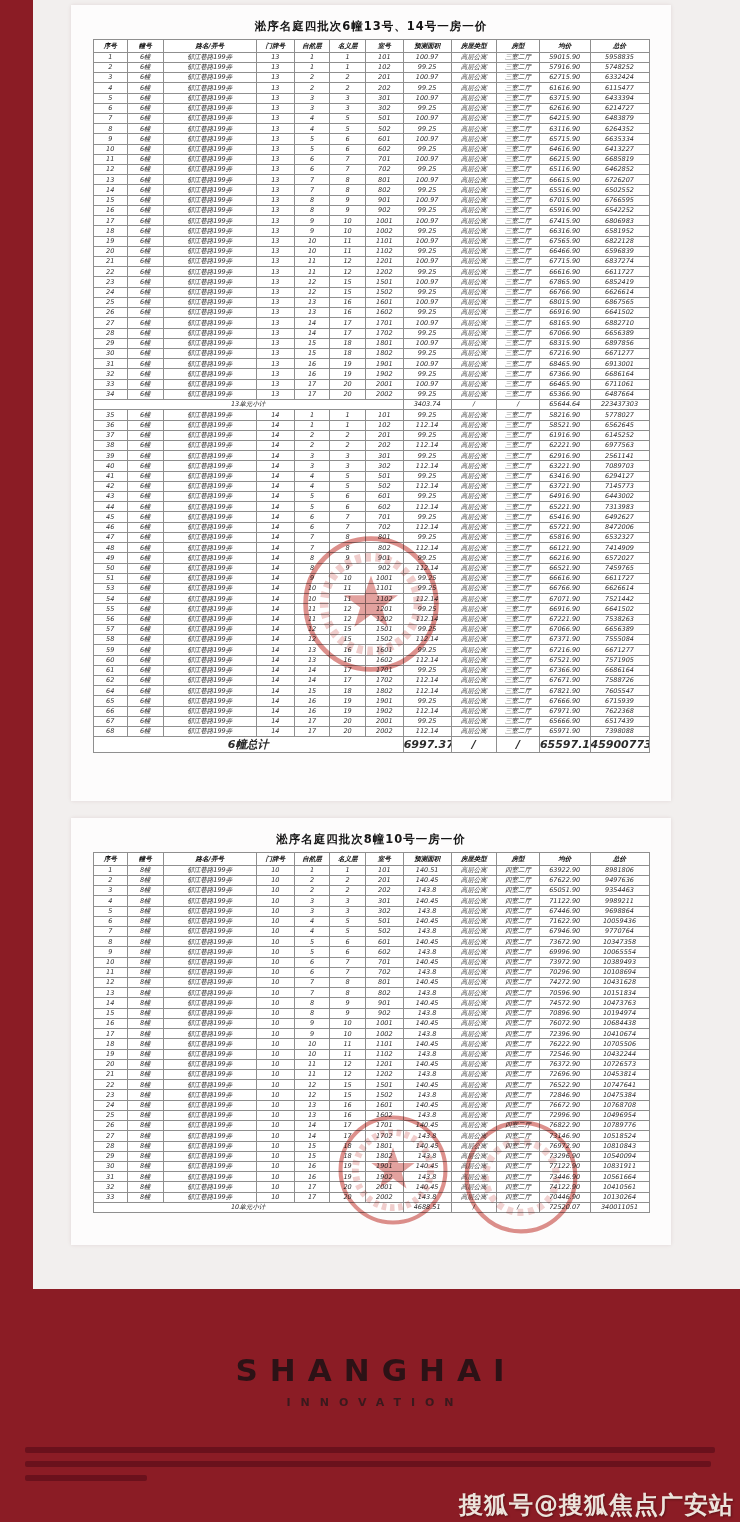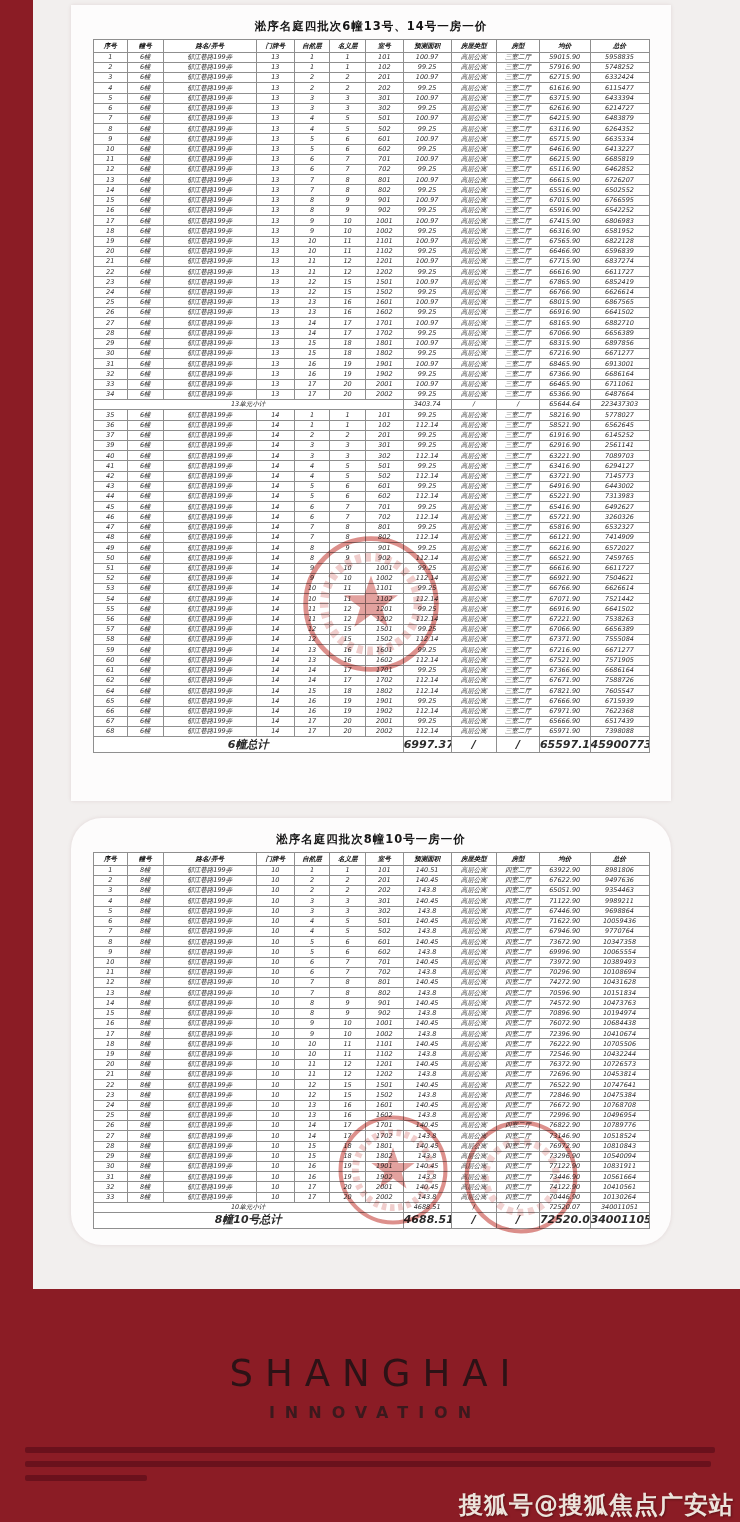--- a/index.html
+++ b/index.html
@@ -1,31 +1,31 @@
 <!DOCTYPE html>
 <html><head>
 <meta charset="utf-8">
 <style>
   html,body{margin:0;padding:0;background:#5c0f17;}
   .canvas{position:relative;width:740px;height:1522px;margin:0 auto;overflow:hidden;
           background:#8b1c25;font-family:"DejaVu Sans","Liberation Sans",sans-serif;}
   .page{position:absolute;left:33px;top:0;width:675px;height:1289px;background:#f2efee;padding-left:48px;}
   .card{position:absolute;background:#fdfcfc;box-shadow:0 0 4px rgba(90,20,25,0.10);}
   .card1{left:38px;top:5px;width:600px;height:796px;}
-  .card2{left:38px;top:818px;width:600px;height:427px;border-radius:31px;}
+  .card2{left:38px;top:818px;width:600px;height:427px;}
   .tbl-title{font-size:11.5px;font-weight:bold;color:#151515;text-align:center;margin:14px 0 5px 0;letter-spacing:1px;}
   table.price{border-collapse:collapse;table-layout:fixed;width:557px;margin:0 auto;background:#fff;font-style:italic;}
   table.price th,table.price td{border:0.8px solid #8f8f8f;font-size:6.5px;line-height:1.3;
       padding:0.4px 0;text-align:center;color:#2b2b2b;white-space:nowrap;overflow:hidden;}
   table.price th{font-weight:bold;color:#111;padding:1.6px 0;}
   table.price tr.grand td{font-weight:bold;font-size:11px;}
   .stamp{position:absolute;mix-blend-mode:multiply;opacity:0.62;pointer-events:none;}
   .logo{position:absolute;left:0;width:740px;top:1352px;text-align:center;}
-  .logo-main{font-size:37px;font-weight:normal;letter-spacing:12px;text-indent:12px;color:#2c1216;}
-  .logo-sub{margin-top:8px;font-size:16px;font-weight:bold;letter-spacing:10px;text-indent:10px;color:#3a191d;}
+  .logo-main{font-size:31px;font-weight:bold;letter-spacing:12px;text-indent:12px;color:#2c1216;}
+  .logo-sub{margin-top:8px;font-size:11px;font-weight:bold;letter-spacing:10px;text-indent:10px;color:#3a191d;}
   .fine-line{position:absolute;height:6px;background:#65101b;opacity:0.85;border-radius:2px;filter:blur(0.7px);}
   .fl1{left:25px;top:1447px;width:690px;}
   .fl2{left:25px;top:1461px;width:686px;}
   .fl3{left:25px;top:1475px;width:122px;}
   .watermark{position:absolute;right:6px;top:1489px;font-size:24px;font-weight:bold;color:#ece4dc;
       letter-spacing:1px;text-shadow:1px 1px 2px rgba(40,0,5,0.45);}
 </style>
 </head>
 <body>
 
@@ -586,20 +586,34 @@
               <td>2</td>
               <td>2</td>
               <td>201</td>
               <td>99.25</td>
               <td>高层公寓</td>
               <td>三室二厅</td>
               <td>61916.90</td>
               <td>6145252</td>
             </tr>
             <tr>
+              <td>38</td>
+              <td>6幢</td>
+              <td>郁江巷路199弄</td>
+              <td>14</td>
+              <td>2</td>
+              <td>2</td>
+              <td>202</td>
+              <td>112.14</td>
+              <td>高层公寓</td>
+              <td>三室二厅</td>
+              <td>62221.90</td>
+              <td>6977563</td>
+            </tr>
+            <tr>
               <td>39</td>
               <td>6幢</td>
               <td>郁江巷路199弄</td>
               <td>14</td>
               <td>3</td>
               <td>3</td>
               <td>301</td>
               <td>99.25</td>
               <td>高层公寓</td>
               <td>三室二厅</td>
@@ -695,21 +709,21 @@
               <td>6幢</td>
               <td>郁江巷路199弄</td>
               <td>14</td>
               <td>6</td>
               <td>7</td>
               <td>702</td>
               <td>112.14</td>
               <td>高层公寓</td>
               <td>三室二厅</td>
               <td>65721.90</td>
-              <td>3260326</td>
+              <td>8472006</td>
             </tr>
             <tr>
               <td>47</td>
               <td>6幢</td>
               <td>郁江巷路199弄</td>
               <td>14</td>
               <td>7</td>
               <td>8</td>
               <td>801</td>
               <td>99.25</td>
@@ -766,34 +780,20 @@
               <td>郁江巷路199弄</td>
               <td>14</td>
               <td>9</td>
               <td>10</td>
               <td>1001</td>
               <td>99.25</td>
               <td>高层公寓</td>
               <td>三室二厅</td>
               <td>66616.90</td>
               <td>6611727</td>
-            </tr>
-            <tr>
-              <td>52</td>
-              <td>6幢</td>
-              <td>郁江巷路199弄</td>
-              <td>14</td>
-              <td>9</td>
-              <td>10</td>
-              <td>1002</td>
-              <td>112.14</td>
-              <td>高层公寓</td>
-              <td>三室二厅</td>
-              <td>66921.90</td>
-              <td>7504621</td>
             </tr>
             <tr>
               <td>53</td>
               <td>6幢</td>
               <td>郁江巷路199弄</td>
               <td>14</td>
               <td>10</td>
               <td>11</td>
               <td>1101</td>
               <td>99.25</td>
@@ -1501,28 +1501,20 @@
               <td>20</td>
               <td>2002</td>
               <td>143.8</td>
               <td>高层公寓</td>
               <td>四室二厅</td>
               <td>70446.90</td>
               <td>10130264</td>
             </tr>
             <tr class="subtotal">
               <td colspan="7">10单元小计</td>
-              <td>4688.51</td>
-              <td>/</td>
-              <td>/</td>
-              <td>72520.07</td>
-              <td>340011051</td>
-            </tr>
-            <tr class="grand">
-              <td colspan="7">8幢10号总计</td>
               <td>4688.51</td>
               <td>/</td>
               <td>/</td>
               <td>72520.07</td>
               <td>340011051</td>
             </tr>
           </tbody>
       </table>
     </div>
   </div>

